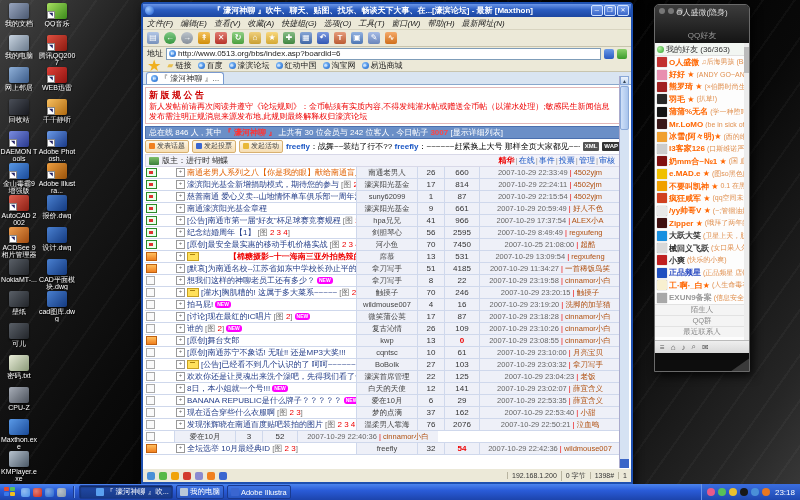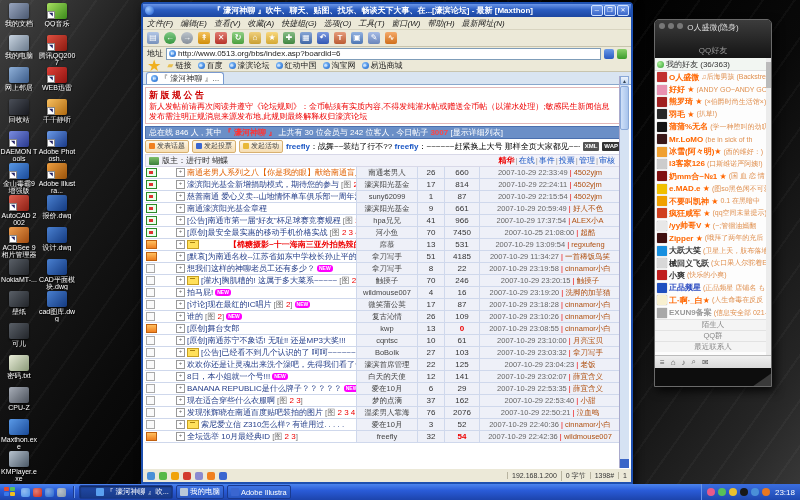--- a/index.html
+++ b/index.html
@@ -104,21 +104,21 @@
   .varr{height:9px;background:linear-gradient(#eef4fc,#bcd2ee);border:1px solid #89a8d8;font-size:5px;line-height:8px;
     text-align:center;color:#345;box-sizing:border-box;}
   .vthumb{height:44px;margin-top:1px;background:linear-gradient(90deg,#cfe0f8,#a8c4ec);border:1px solid #89a8d8;border-radius:2px;box-sizing:border-box;}
   .vcorner{position:absolute;right:2px;bottom:14px;width:9px;height:9px;background:#3a66c8;}
   .statusbar{height:13px;background:#ece9d8;border-top:1px solid #fff;display:flex;align-items:center;
     padding:0 4px;gap:4px;font-size:7px;color:#333;flex:0 0 auto;}
   .sico{width:8px;height:8px;border-radius:2px;flex:0 0 auto;}
   .sseg{border-left:1px solid #b8b4a0;padding-left:4px;white-space:nowrap;}
   .sspacer{flex:1;}
   
-  .qq{position:absolute;left:654px;top:19px;width:118px;height:368px;background:#181818;border:1px solid #6a6a6a;
+  .qq{position:absolute;left:654px;top:4px;width:96px;height:368px;background:#181818;border:1px solid #6a6a6a;
     border-radius:5px 5px 0 0;box-shadow:3px 4px 10px rgba(0,0,0,.8);display:flex;flex-direction:column;box-sizing:border-box;}
   .qqtop{height:38px;background:linear-gradient(#3c3c3c,#141414);border-radius:4px 4px 0 0;position:relative;flex:0 0 auto;}
   .qqctl{position:absolute;left:4px;top:3px;display:flex;gap:3px;}
   .qqctl i{width:6px;height:6px;border-radius:50%;background:#777;display:inline-block;}
   .qqtitle{position:absolute;left:0;right:0;top:2px;text-align:center;color:#ddd;font-size:8px;}
   .qqsub{position:absolute;left:0;right:0;bottom:2px;text-align:center;color:#999;font-size:8px;}
   .qqlistwrap{flex:1;background:#fdfdfd;position:relative;overflow:hidden;}
   .qqgroup{height:12px;display:flex;align-items:center;font-size:8px;color:#333;padding:0 2px;gap:2px;background:#f2f6f2;border-bottom:1px solid #e0e0e0;}
   .gdot{width:7px;height:7px;border-radius:50%;background:radial-gradient(circle at 35% 35%,#aef09a,#2fa02f);flex:0 0 auto;}
   .qqrow{height:12.4px;display:flex;align-items:center;gap:2px;padding:0 2px;overflow:hidden;white-space:nowrap;}
@@ -463,20 +463,34 @@
             <span class="c-re">41</span>
             <span class="c-vi">966</span>
             <span class="c-up"><span>2007-10-29 17:37:54</span><span class="rsep"> | </span><span class="lu">ALEX小A</span></span>
           </div>
           <div class="trow">
             <span class="c-st">
               <span class="st st-a"></span>
             </span>
             <span class="c-ti">
               <span class="exp">+</span>
+              <span>纪念结婚周年【1】</span>
+              <span class="pages">[图 <b>2 3 4</b>]</span>
+            </span>
+            <span class="c-au">剑胆琴心</span>
+            <span class="c-re">56</span>
+            <span class="c-vi">2595</span>
+            <span class="c-up"><span>2007-10-29 8:49:49</span><span class="rsep"> | </span><span class="lu">regxufeng</span></span>
+          </div>
+          <div class="trow">
+            <span class="c-st">
+              <span class="st st-a"></span>
+            </span>
+            <span class="c-ti">
+              <span class="exp">+</span>
               <span>[原创]最安全最实惠的移动手机价格实战</span>
               <span class="pages">[图 <b>2 3 4 5</b>]</span>
             </span>
             <span class="c-au">河小鱼</span>
             <span class="c-re">70</span>
             <span class="c-vi">7450</span>
             <span class="c-up"><span>2007-10-25 21:08:00</span><span class="rsep"> | </span><span class="lu">超酷</span></span>
           </div>
           <div class="trow">
             <span class="c-st">
@@ -683,25 +697,20 @@
               <span class="pages">[图 <b>2 3 4 5</b>]</span>
             </span>
             <span class="c-au">温柔男人靠海</span>
             <span class="c-re">76</span>
             <span class="c-vi">2076</span>
             <span class="c-up"><span>2007-10-29 22:50:21</span><span class="rsep"> | </span><span class="lu">泣血鸣</span></span>
           </div>
           <div class="trow">
             <span class="c-st">
               <span class="st st-n"></span>
-            </span>
-            <span class="c-ti">
-              <span class="exp">+</span>
-              <span class="env"></span>
-              <span>索尼爱立信 Z310怎么样? 有谁用过. . . . .</span>
             </span>
             <span class="c-au">爱在10月</span>
             <span class="c-re">3</span>
             <span class="c-vi">52</span>
             <span class="c-up"><span>2007-10-29 22:40:36</span><span class="rsep"> | </span><span class="lu">cinnamor小白</span></span>
           </div>
           <div class="trow">
             <span class="c-st">
               <span class="st st-h"></span>
             </span>

